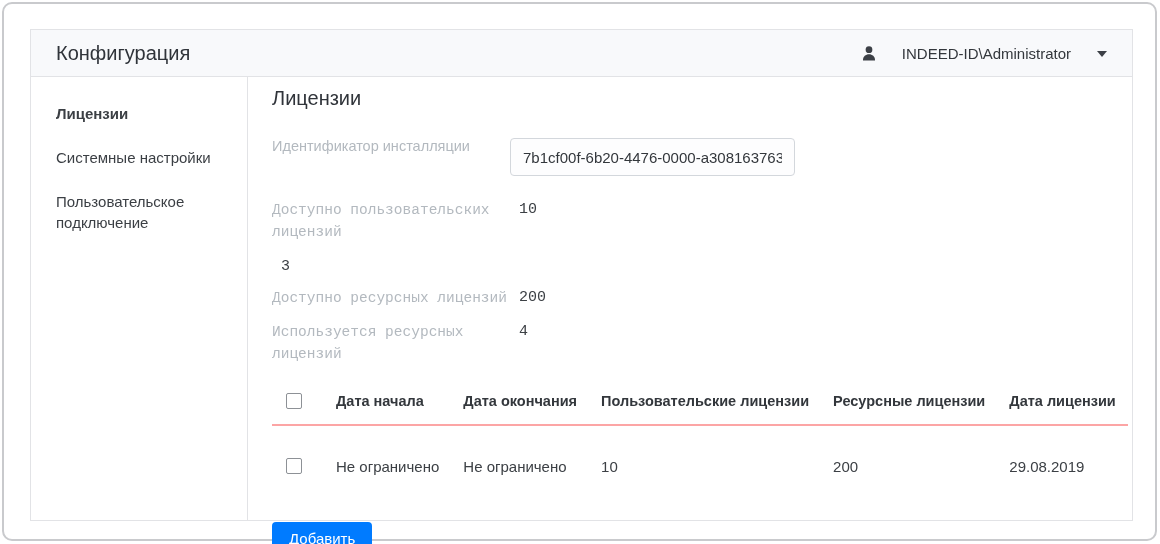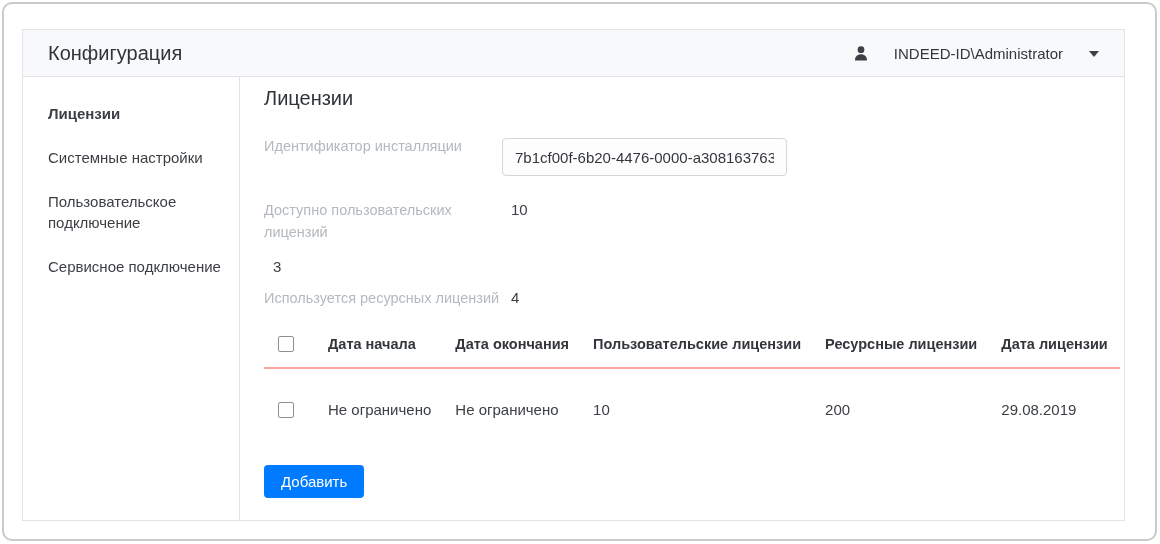--- a/index.html
+++ b/index.html
@@ -5,21 +5,21 @@
   html,body{margin:0;padding:0;}
   body{
     width:1160px;height:544px;position:relative;background:#fff;
     font-family:"Liberation Sans",sans-serif;color:#333;overflow:hidden;
   }
   .outer-frame{
     position:absolute;left:2px;top:2px;right:3px;bottom:3px;
     border:2px solid #c9cacd;border-radius:10px;background:#fff;
   }
   .app{
-    position:absolute;left:18px;top:25px;width:1103px;height:492px;
+    position:absolute;left:26px;top:25px;width:1103px;height:492px;
     border:1px solid #e2e3e6;background:#fff;box-sizing:border-box;
   }
   
   .topbar{
     height:47px;background:#f8f9fb;border-bottom:1px solid #e2e3e6;
     display:flex;align-items:center;justify-content:space-between;
     padding:0 25px;box-sizing:border-box;
   }
   .topbar-title{font-size:20px;font-weight:400;color:#30343a;}
   .user-menu{
@@ -45,21 +45,21 @@
   .page-title{font-size:20px;font-weight:400;color:#30343a;margin:0 0 28px 0;}
   
   .field-row{display:flex;margin-bottom:24px;}
   .field-label{width:238px;font-size:14.5px;color:#b3b9bf;flex-shrink:0;}
   .field-input{
     width:285px;height:38px;box-sizing:border-box;border:1px solid #d3d7dc;
     border-radius:4px;background:#fdfdfe;padding:0 12px;font-size:15px;color:#33373c;
     font-family:"Liberation Sans",sans-serif;
   }
   
-  .stat-row{display:flex;margin-bottom:13px;}
+  .stat-row{display:flex;margin-bottom:13px;font-family:Liberation Mono, monospace;}
   .stat-label{width:238px;font-size:14.5px;color:#b3b9bf;line-height:1.5;flex-shrink:0;}
   .stat-value{font-size:15px;color:#3c4045;padding-left:9px;padding-top:1px;}
   
   table.licenses{border-collapse:collapse;margin-top:17px;width:848px;}
   .licenses th{
     text-align:left;font-size:14.5px;font-weight:700;color:#33373c;
     padding:10px 12px 15px 12px;border-bottom:2px solid #fca5a5;white-space:nowrap;
   }
   .licenses td{
     font-size:15px;color:#3c4045;padding:32px 12px;white-space:nowrap;
@@ -94,37 +94,40 @@
         <span class="caret"></span>
       </div>
     </div>
 
     <div class="content-row">
 
       <div class="sidebar">
         <div class="side-item active">Лицензии</div>
         <div class="side-item">Системные настройки</div>
         <div class="side-item">Пользовательское подключение</div>
-        <div class="side-item">Сервисное подключение</div>
       </div>
 
       <div class="main">
         <h1 class="page-title">Лицензии</h1>
 
         <div class="field-row">
           <div class="field-label">Идентификатор инсталляции</div>
           <input class="field-input" type="text" value="7b1cf00f-6b20-4476-0000-a3081637637e" style="">
         </div>
 
         <div class="stat-row">
           <div class="stat-label">Доступно пользовательских лицензий</div>
           <div class="stat-value">10</div>
         </div>
         <div class="stat-row">
           <div class="stat-value">3</div>
+        </div>
+        <div class="stat-row">
+          <div class="stat-label">Доступно ресурсных лицензий</div>
+          <div class="stat-value">200</div>
         </div>
         <div class="stat-row">
           <div class="stat-label">Используется ресурсных лицензий</div>
           <div class="stat-value">4</div>
         </div>
 
         <table class="licenses">
           <thead>
             <tr>
               <th class="chk-col">

